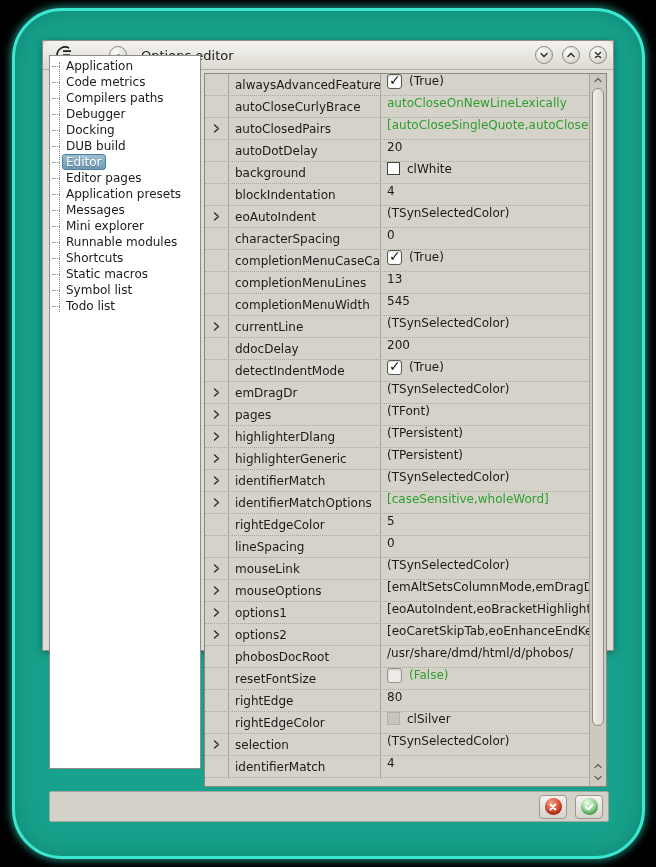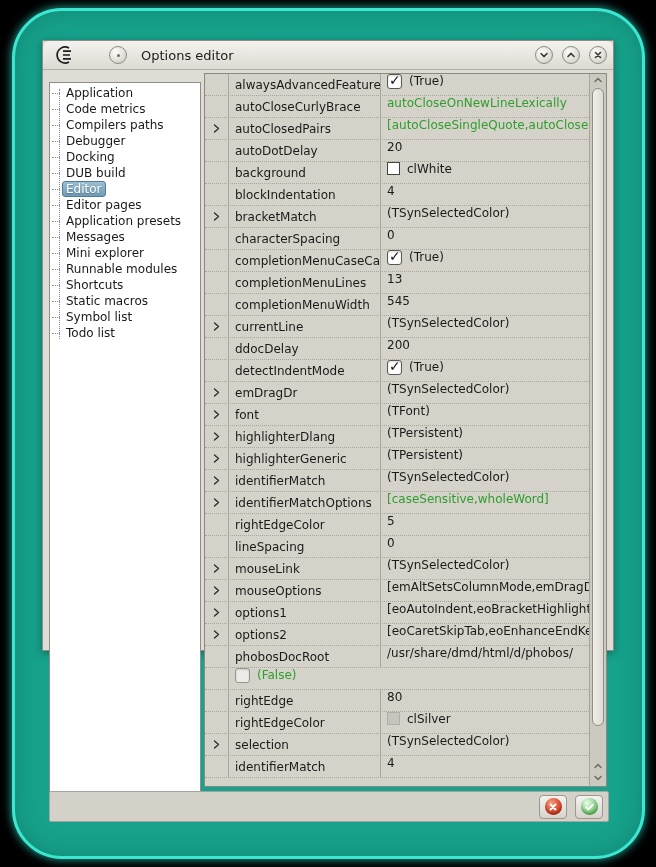--- a/index.html
+++ b/index.html
@@ -22,21 +22,21 @@
   .circle-btn{width:18px;height:18px;border-radius:50%;
               background:radial-gradient(circle at 35% 30%,#fdfdfb,#d8d6ce 75%,#c6c4bc);
               border:1px solid #8e8c84;box-sizing:border-box;
               display:flex;align-items:center;justify-content:center;flex:0 0 auto;}
   .menu-dot{margin-left:34px;}
   .menu-dot::after{content:"";width:3px;height:3px;border-radius:50%;background:#6e6c66;}
   .wtitle{margin-left:14px;font-size:13px;color:#1c1c1c;white-space:nowrap;}
   .winbtns{margin-left:auto;margin-right:6px;display:flex;gap:9px;}
   .circle-btn svg{display:block;}
   
-  .sidebar{position:absolute;left:6px;top:41px;width:152px;height:714px;background:#fff;
+  .sidebar{position:absolute;left:6px;top:14px;width:152px;height:714px;background:#fff;
            border:1px solid #8f8d85;box-sizing:border-box;overflow:hidden;}
   .tree{position:relative;padding-top:2px;}
   .tree::before{content:"";position:absolute;left:9px;top:6px;height:250px;
                 border-left:1px dotted #7d8f9b;}
   .tree-item{height:16px;display:flex;align-items:center;font-size:12px;color:#1a1a1a;
              white-space:nowrap;}
   .tree-dash{width:8px;border-top:1px dotted #7d8f9b;margin:0 2px 0 2px;flex:0 0 auto;}
   .label-box{padding:0 3px;border:1px solid transparent;border-radius:3px;line-height:14px;}
   .label-box.selected{background:linear-gradient(#9dbecf,#6f9cb4);border-color:#4d7d9c;
                       color:#fff;text-shadow:0 1px 1px rgba(0,40,70,.35);}
@@ -284,21 +284,21 @@
             <span class="pg-value-text">4</span>
           </span>
         </div>
 
         <div class="pg-row">
           <span class="pg-gutter">
             <svg width="9" height="11" viewBox="0 0 9 11">
               <path d="M2.5 2 L6.5 5.5 L2.5 9" fill="none" stroke="#2e2e2e" stroke-width="1.4" stroke-linecap="round" stroke-linejoin="round"></path>
             </svg>
           </span>
-          <span class="pg-name">bracketMatch</span>
+          <span class="pg-name">eoAutoIndent</span>
           <span class="pg-value">
 
             <span class="pg-value-text">(TSynSelectedColor)</span>
           </span>
         </div>
 
         <div class="pg-row">
           <span class="pg-gutter">
             <svg width="9" height="11" viewBox="0 0 9 11" style="visibility: hidden;">
               <path d="M2.5 2 L6.5 5.5 L2.5 9" fill="none" stroke="#2e2e2e" stroke-width="1.4" stroke-linecap="round" stroke-linejoin="round"></path>
@@ -403,21 +403,21 @@
             <span class="pg-value-text">(TSynSelectedColor)</span>
           </span>
         </div>
 
         <div class="pg-row">
           <span class="pg-gutter">
             <svg width="9" height="11" viewBox="0 0 9 11">
               <path d="M2.5 2 L6.5 5.5 L2.5 9" fill="none" stroke="#2e2e2e" stroke-width="1.4" stroke-linecap="round" stroke-linejoin="round"></path>
             </svg>
           </span>
-          <span class="pg-name">font</span>
+          <span class="pg-name">pages</span>
           <span class="pg-value">
 
             <span class="pg-value-text">(TFont)</span>
           </span>
         </div>
 
         <div class="pg-row">
           <span class="pg-gutter">
             <svg width="9" height="11" viewBox="0 0 9 11">
               <path d="M2.5 2 L6.5 5.5 L2.5 9" fill="none" stroke="#2e2e2e" stroke-width="1.4" stroke-linecap="round" stroke-linejoin="round"></path>
@@ -559,20 +559,21 @@
             <span class="pg-value-text">/usr/share/dmd/html/d/phobos/</span>
           </span>
         </div>
 
         <div class="pg-row">
           <span class="pg-gutter">
             <svg width="9" height="11" viewBox="0 0 9 11" style="visibility: hidden;">
               <path d="M2.5 2 L6.5 5.5 L2.5 9" fill="none" stroke="#2e2e2e" stroke-width="1.4" stroke-linecap="round" stroke-linejoin="round"></path>
             </svg>
           </span>
+          <span class="pg-name">resetFontSize</span>
           <span class="pg-value">
             <span class="pg-checkbox"></span>
 
             <span class="pg-value-text green">(False)</span>
           </span>
         </div>
 
         <div class="pg-row">
           <span class="pg-gutter">
             <svg width="9" height="11" viewBox="0 0 9 11" style="visibility: hidden;">

